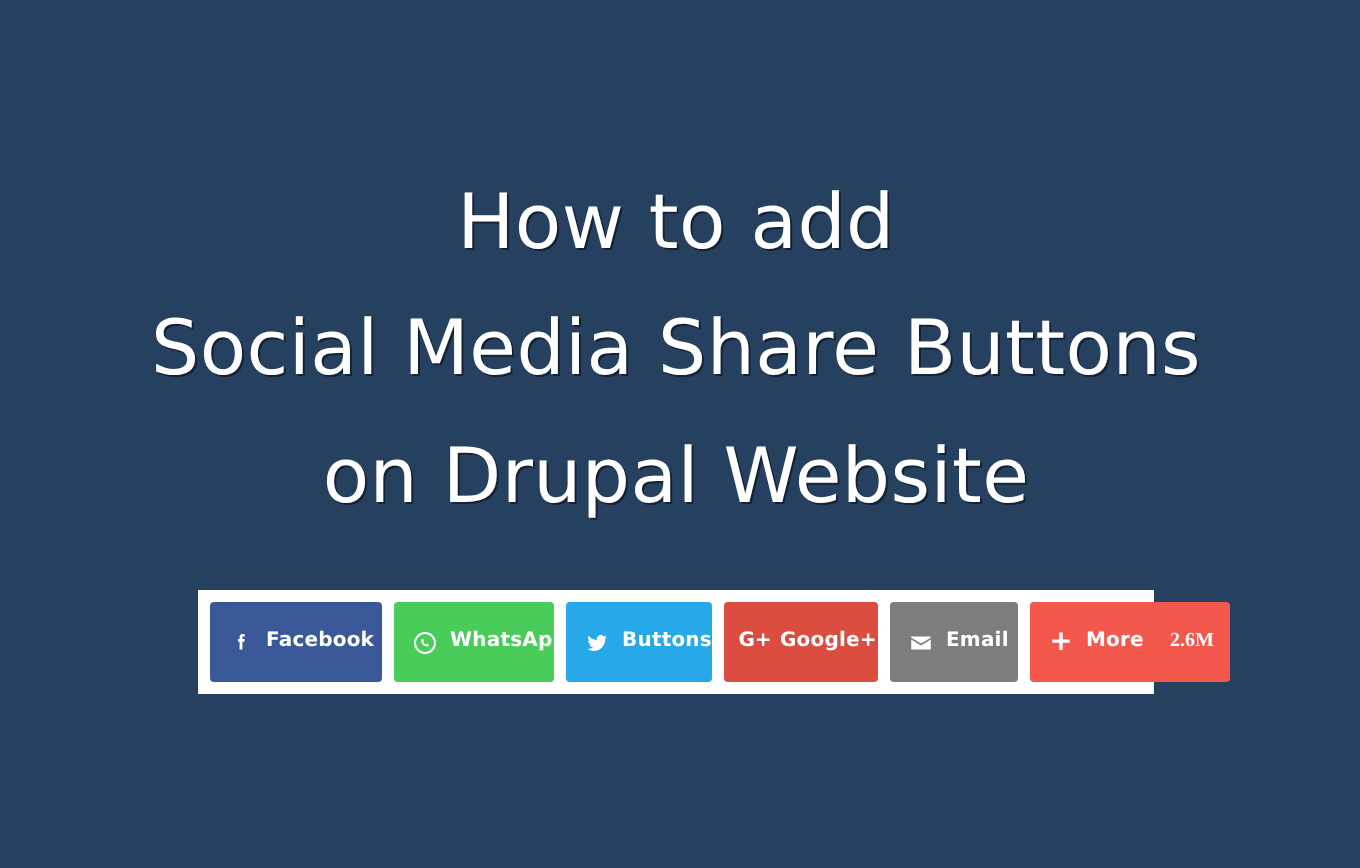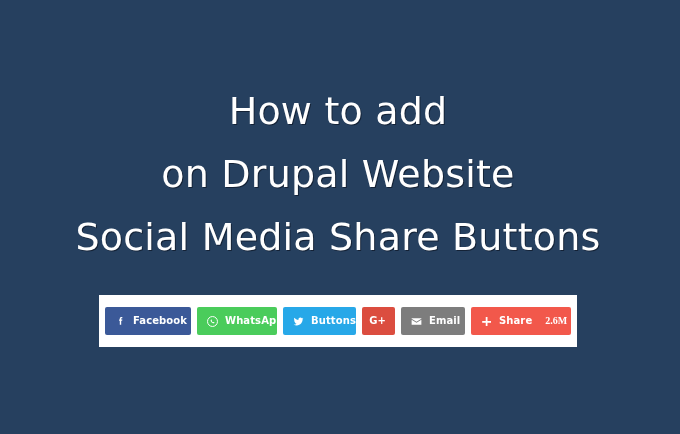--- a/index.html
+++ b/index.html
@@ -64,21 +64,21 @@
     align-items: center;
     padding: 0 6px;
   }
   #share-bar {
     display: flex;
     align-items: center;
     gap: 6px;
     width: 100%;
   }
   .share-btn {
-    height: 28px;
+    height: 40px;
     display: flex;
     align-items: center;
     gap: 6px;
     padding: 0 9px;
     border: none;
     border-radius: 2px;
     color: #FFFFFF;
     font-family: "DejaVu Sans", sans-serif;
     font-size: 10px;
     font-weight: 700;
@@ -130,22 +130,22 @@
     line-height: 1;
   }
 </style>
 </head>
 <body>
 
 <div id="canvas" style="background: rgb(38, 64, 95);">
 
   <div id="title-block">
     <div class="title-line" id="title-line-1">How to add</div>
+    <div class="title-line" id="title-line-2">Social Media Share Buttons</div>
     <div class="title-line" id="title-line-3">on Drupal Website</div>
-    <div class="title-line" id="title-line-2">Social Media Share Buttons</div>
   </div>
 
   <div id="share-bar-wrap" style="background: rgb(255, 255, 255);">
     <div id="share-bar">
 
       <div class="share-btn btn-facebook" style="background: rgb(59, 89, 152);">
         <span class="btn-icon">
           <svg viewBox="0 0 24 24" width="13" height="13" aria-hidden="true">
             <path fill="#FFFFFF" d="M15.4 8.2h-2.1V6.9c0-.6.4-.8.7-.8h1.4V3.6h-2c-2.2 0-2.7 1.6-2.7 2.7v1.9H9.3v2.6h1.4V18h2.6v-7.2h1.8l.3-2.6z"></path>
           </svg>
@@ -167,33 +167,34 @@
         <span class="btn-icon">
           <svg viewBox="0 0 24 24" width="13" height="13" aria-hidden="true">
             <path fill="#FFFFFF" d="M21 6.4c-.7.3-1.4.5-2.1.6.8-.5 1.3-1.2 1.6-2-.7.4-1.5.7-2.3.9-.7-.7-1.6-1.2-2.7-1.2-2 0-3.7 1.7-3.7 3.7 0 .3 0 .6.1.8-3.1-.2-5.8-1.6-7.6-3.9-.3.6-.5 1.2-.5 1.9 0 1.3.7 2.4 1.6 3.1-.6 0-1.2-.2-1.7-.5 0 1.8 1.3 3.3 3 3.6-.3.1-.6.1-1 .1-.2 0-.5 0-.7-.1.5 1.5 1.8 2.5 3.4 2.6-1.3 1-2.9 1.6-4.6 1.6H3c1.7 1.1 3.7 1.7 5.8 1.7 7 0 10.8-5.8 10.8-10.8v-.5c.8-.5 1.4-1.2 1.9-2z"></path>
           </svg>
         </span>
         <span class="btn-label">Buttons</span>
       </div>
 
       <div class="share-btn btn-googleplus" style="background: rgb(219, 77, 63);">
         <span class="btn-icon gplus-glyph">G+</span>
+        <span class="btn-label">Google+</span>
       </div>
 
       <div class="share-btn btn-email" style="background: rgb(125, 125, 125); text-align: center;">
         <span class="btn-icon">
           <svg viewBox="0 0 24 24" width="13" height="13" aria-hidden="true">
             <path fill="#FFFFFF" d="M3 6h18v1.1l-9 5.4-9-5.4V6zm0 2.8 9 5.4 9-5.4V18H3V8.8z"></path>
           </svg>
         </span>
         <span class="btn-label">Email</span>
       </div>
 
       <div class="share-btn btn-more" style="background: rgb(242, 88, 75);">
         <span class="btn-icon plus-glyph">+</span>
-        <span class="btn-label">Share</span>
+        <span class="btn-label">More</span>
         <span class="btn-count">2.6M</span>
       </div>
 
     </div>
   </div>
 
 </div>
 
 </body></html>

